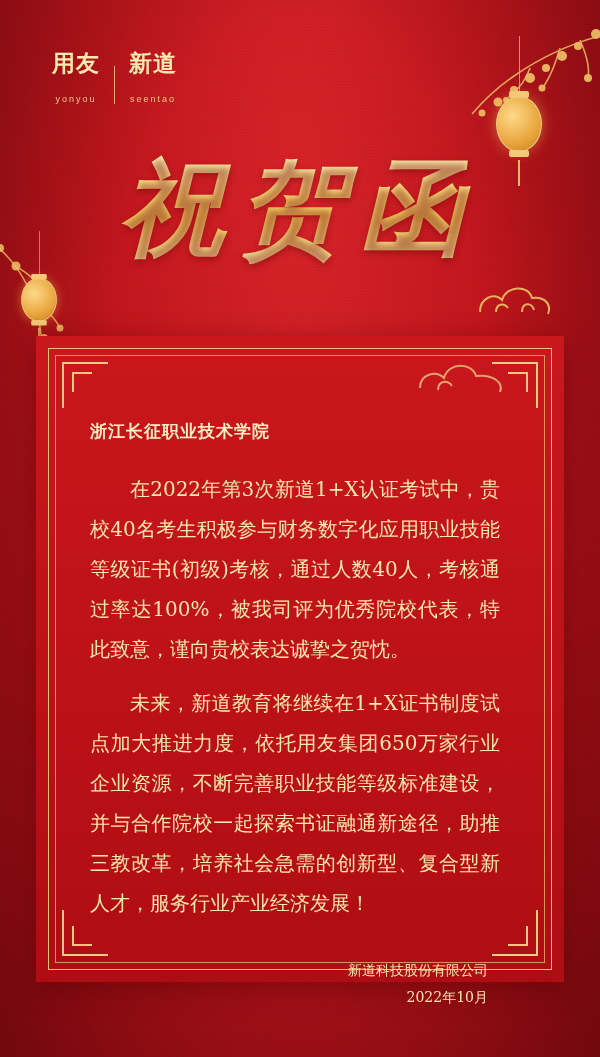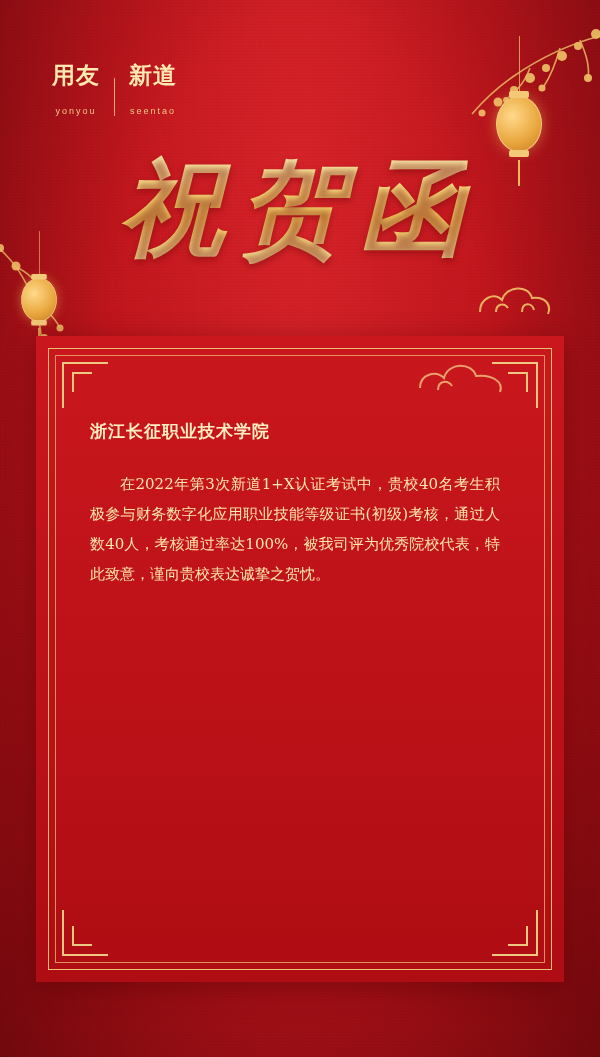--- a/index.html
+++ b/index.html
@@ -31,21 +31,21 @@
   .vignette {
     position: absolute;
     inset: 0;
     pointer-events: none;
     background: radial-gradient(ellipse at 50% 40%, rgba(0,0,0,0) 45%, rgba(0,0,0,.28) 100%);
   }
 
   
   .logo {
     position: absolute;
-    top: 64px;
+    top: 52px;
     left: 52px;
     display: flex;
     align-items: flex-end;
     gap: 14px;
     z-index: 6;
   }
   .logo-block {
     display: flex;
     flex-direction: column;
     align-items: center;
@@ -203,21 +203,21 @@
   .salutation {
     font-family: "DejaVu Sans", sans-serif;
     font-size: 17px;
     font-weight: 700;
     color: #ffeec0;
     letter-spacing: 1px;
     margin-bottom: 26px;
   }
   .para {
     font-family: "DejaVu Serif", serif;
-    font-size: 15px;
+    font-size: 20px;
     line-height: 2.0;
     color: #ffe6ab;
     text-indent: 2em;
     margin: 0 0 14px 0;
     text-align: justify;
   }
   .signature {
     margin-top: 34px;
     text-align: right;
     font-family: "DejaVu Serif", serif;
@@ -320,17 +320,22 @@
     <div class="card-border-outer"></div>
     <div class="card-border-inner"></div>
     <div class="corner tl"></div>
     <div class="corner tr"></div>
     <div class="corner bl"></div>
     <div class="corner br"></div>
 
     <div class="card-content">
       <div class="salutation">浙江长征职业技术学院</div>
       <p class="para">在2022年第3次新道1+X认证考试中，贵校40名考生积极参与财务数字化应用职业技能等级证书(初级)考核，通过人数40人，考核通过率达100%，被我司评为优秀院校代表，特此致意，谨向贵校表达诚挚之贺忱。</p>
+      <p class="para">未来，新道教育将继续在1+X证书制度试点加大推进力度，依托用友集团650万家行业企业资源，不断完善职业技能等级标准建设，并与合作院校一起探索书证融通新途径，助推三教改革，培养社会急需的创新型、复合型新人才，服务行业产业经济发展！</p>
+      <div class="signature">
+        <div>新道科技股份有限公司</div>
+        <div>2022年10月</div>
+      </div>
     </div>
   </div>
 
   <div class="vignette"></div>
 </div>
 
 </body></html>

